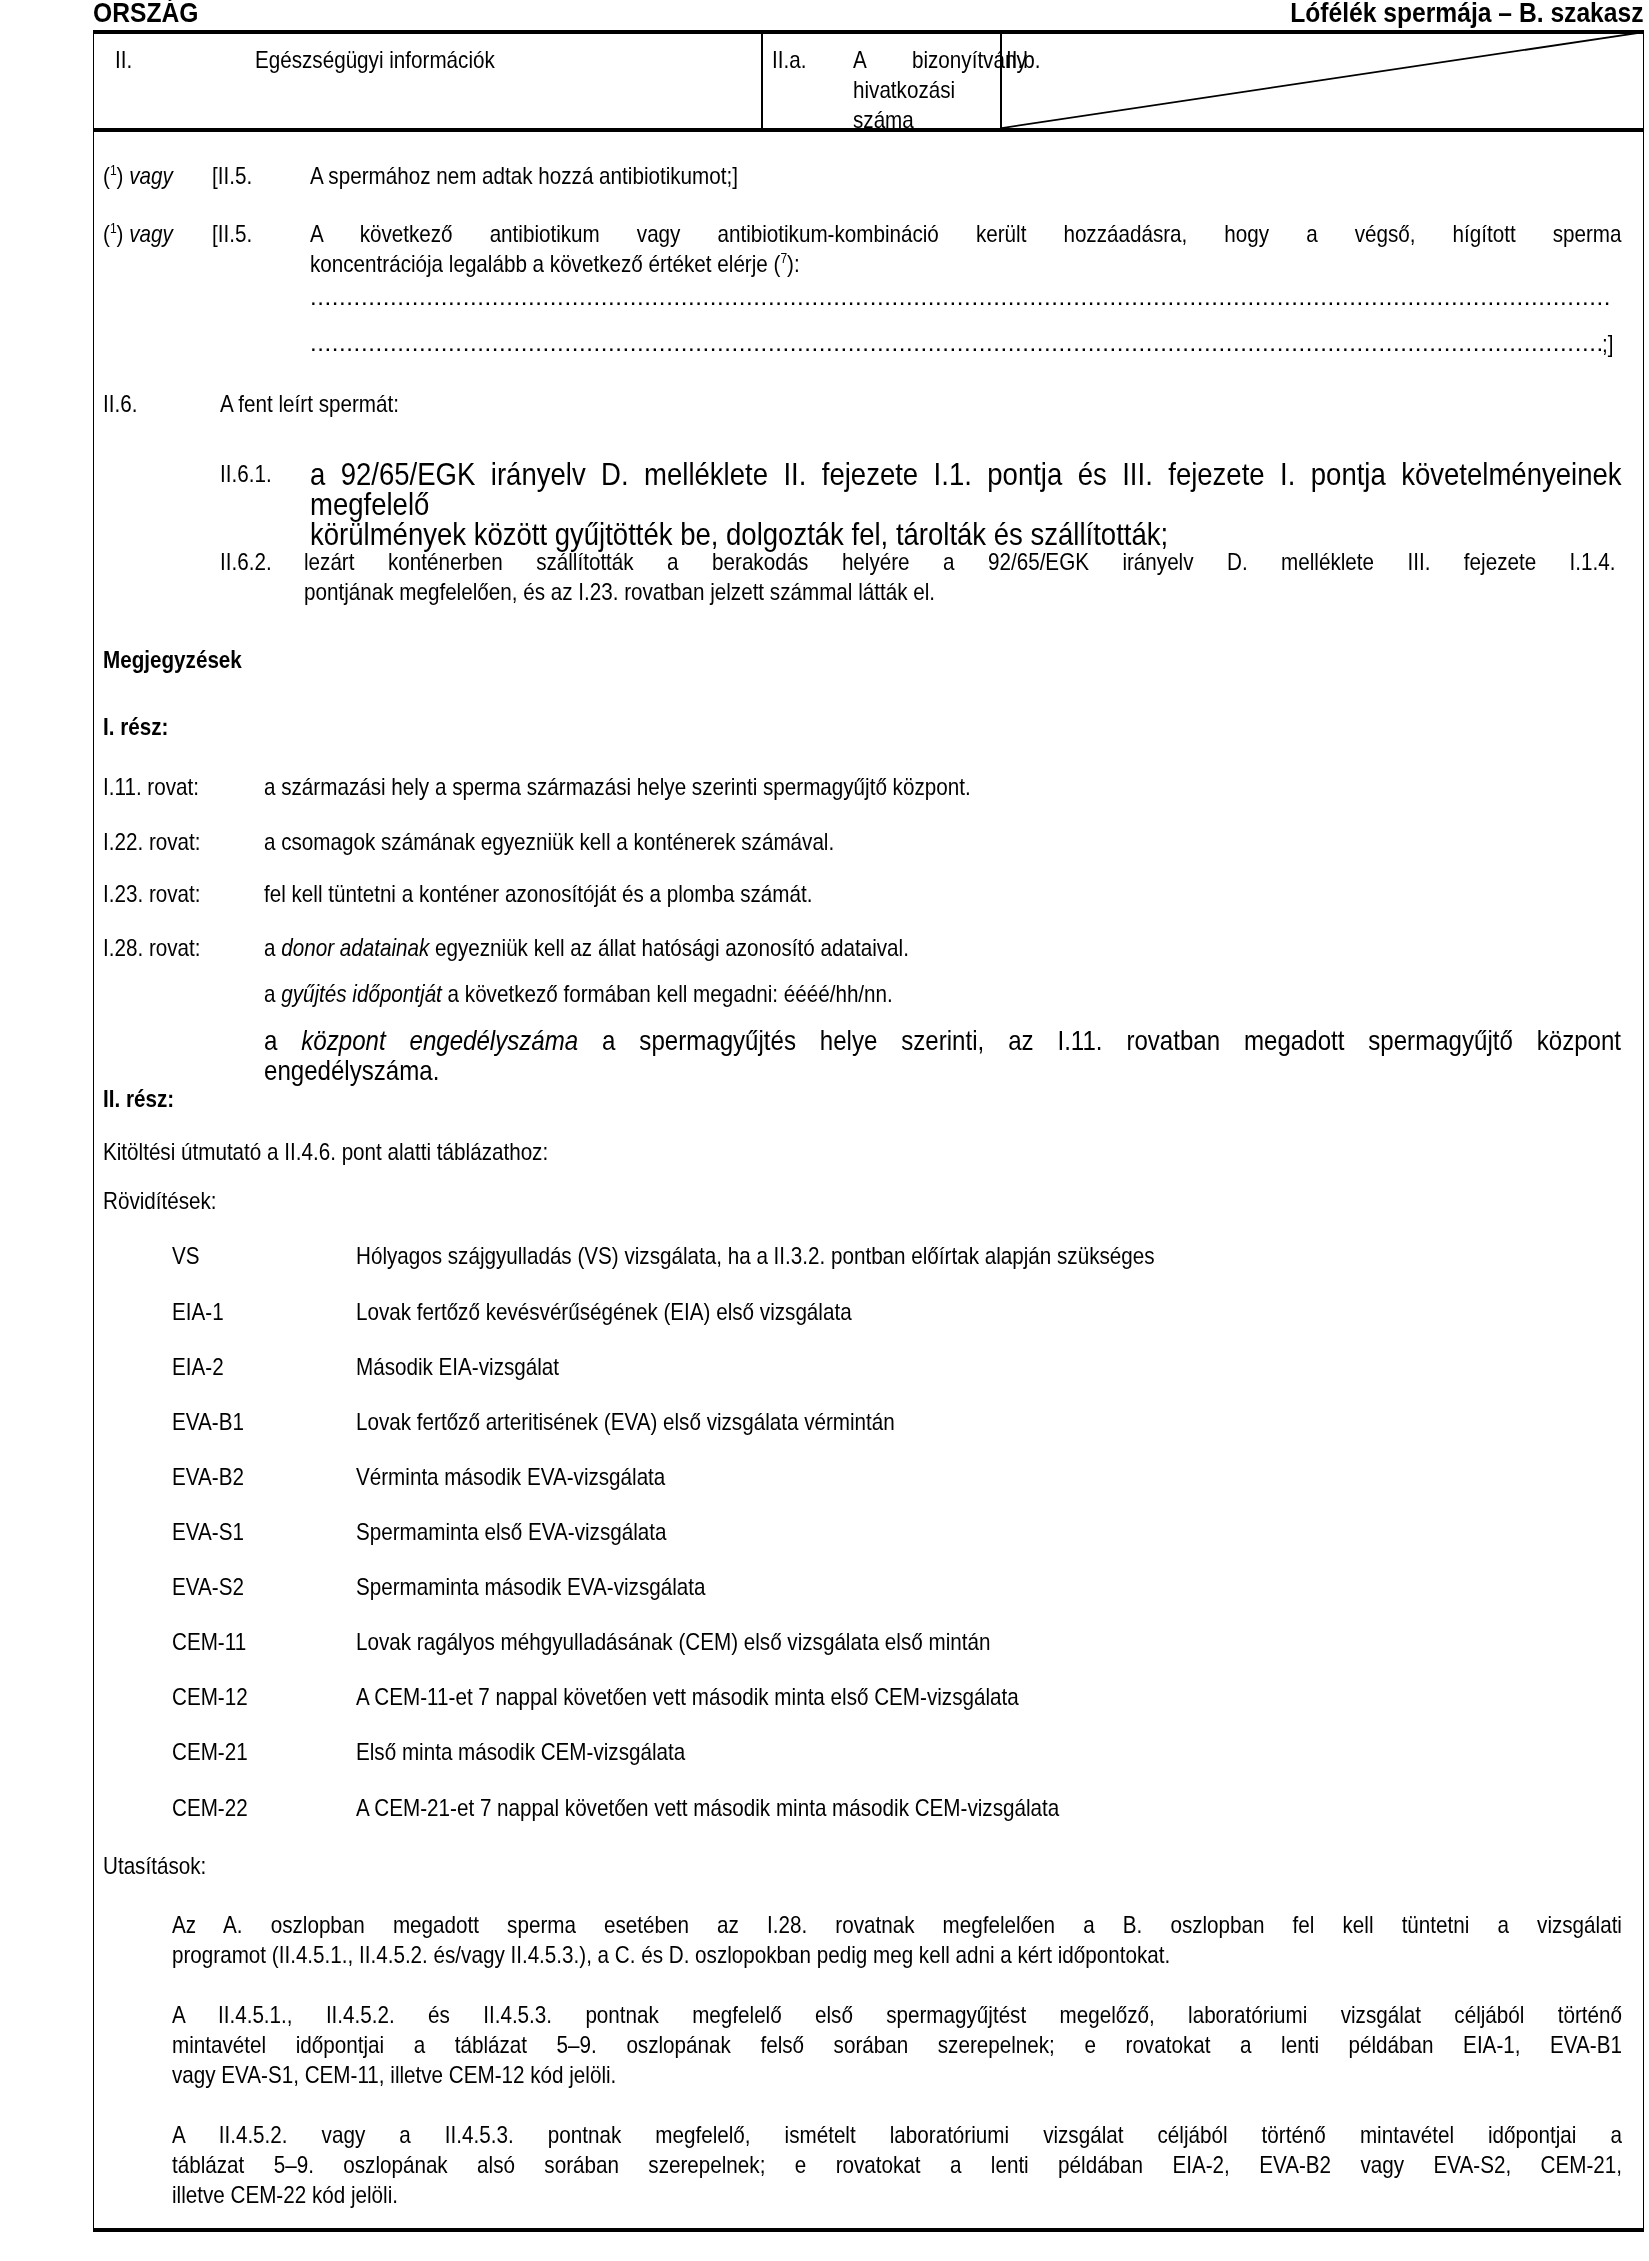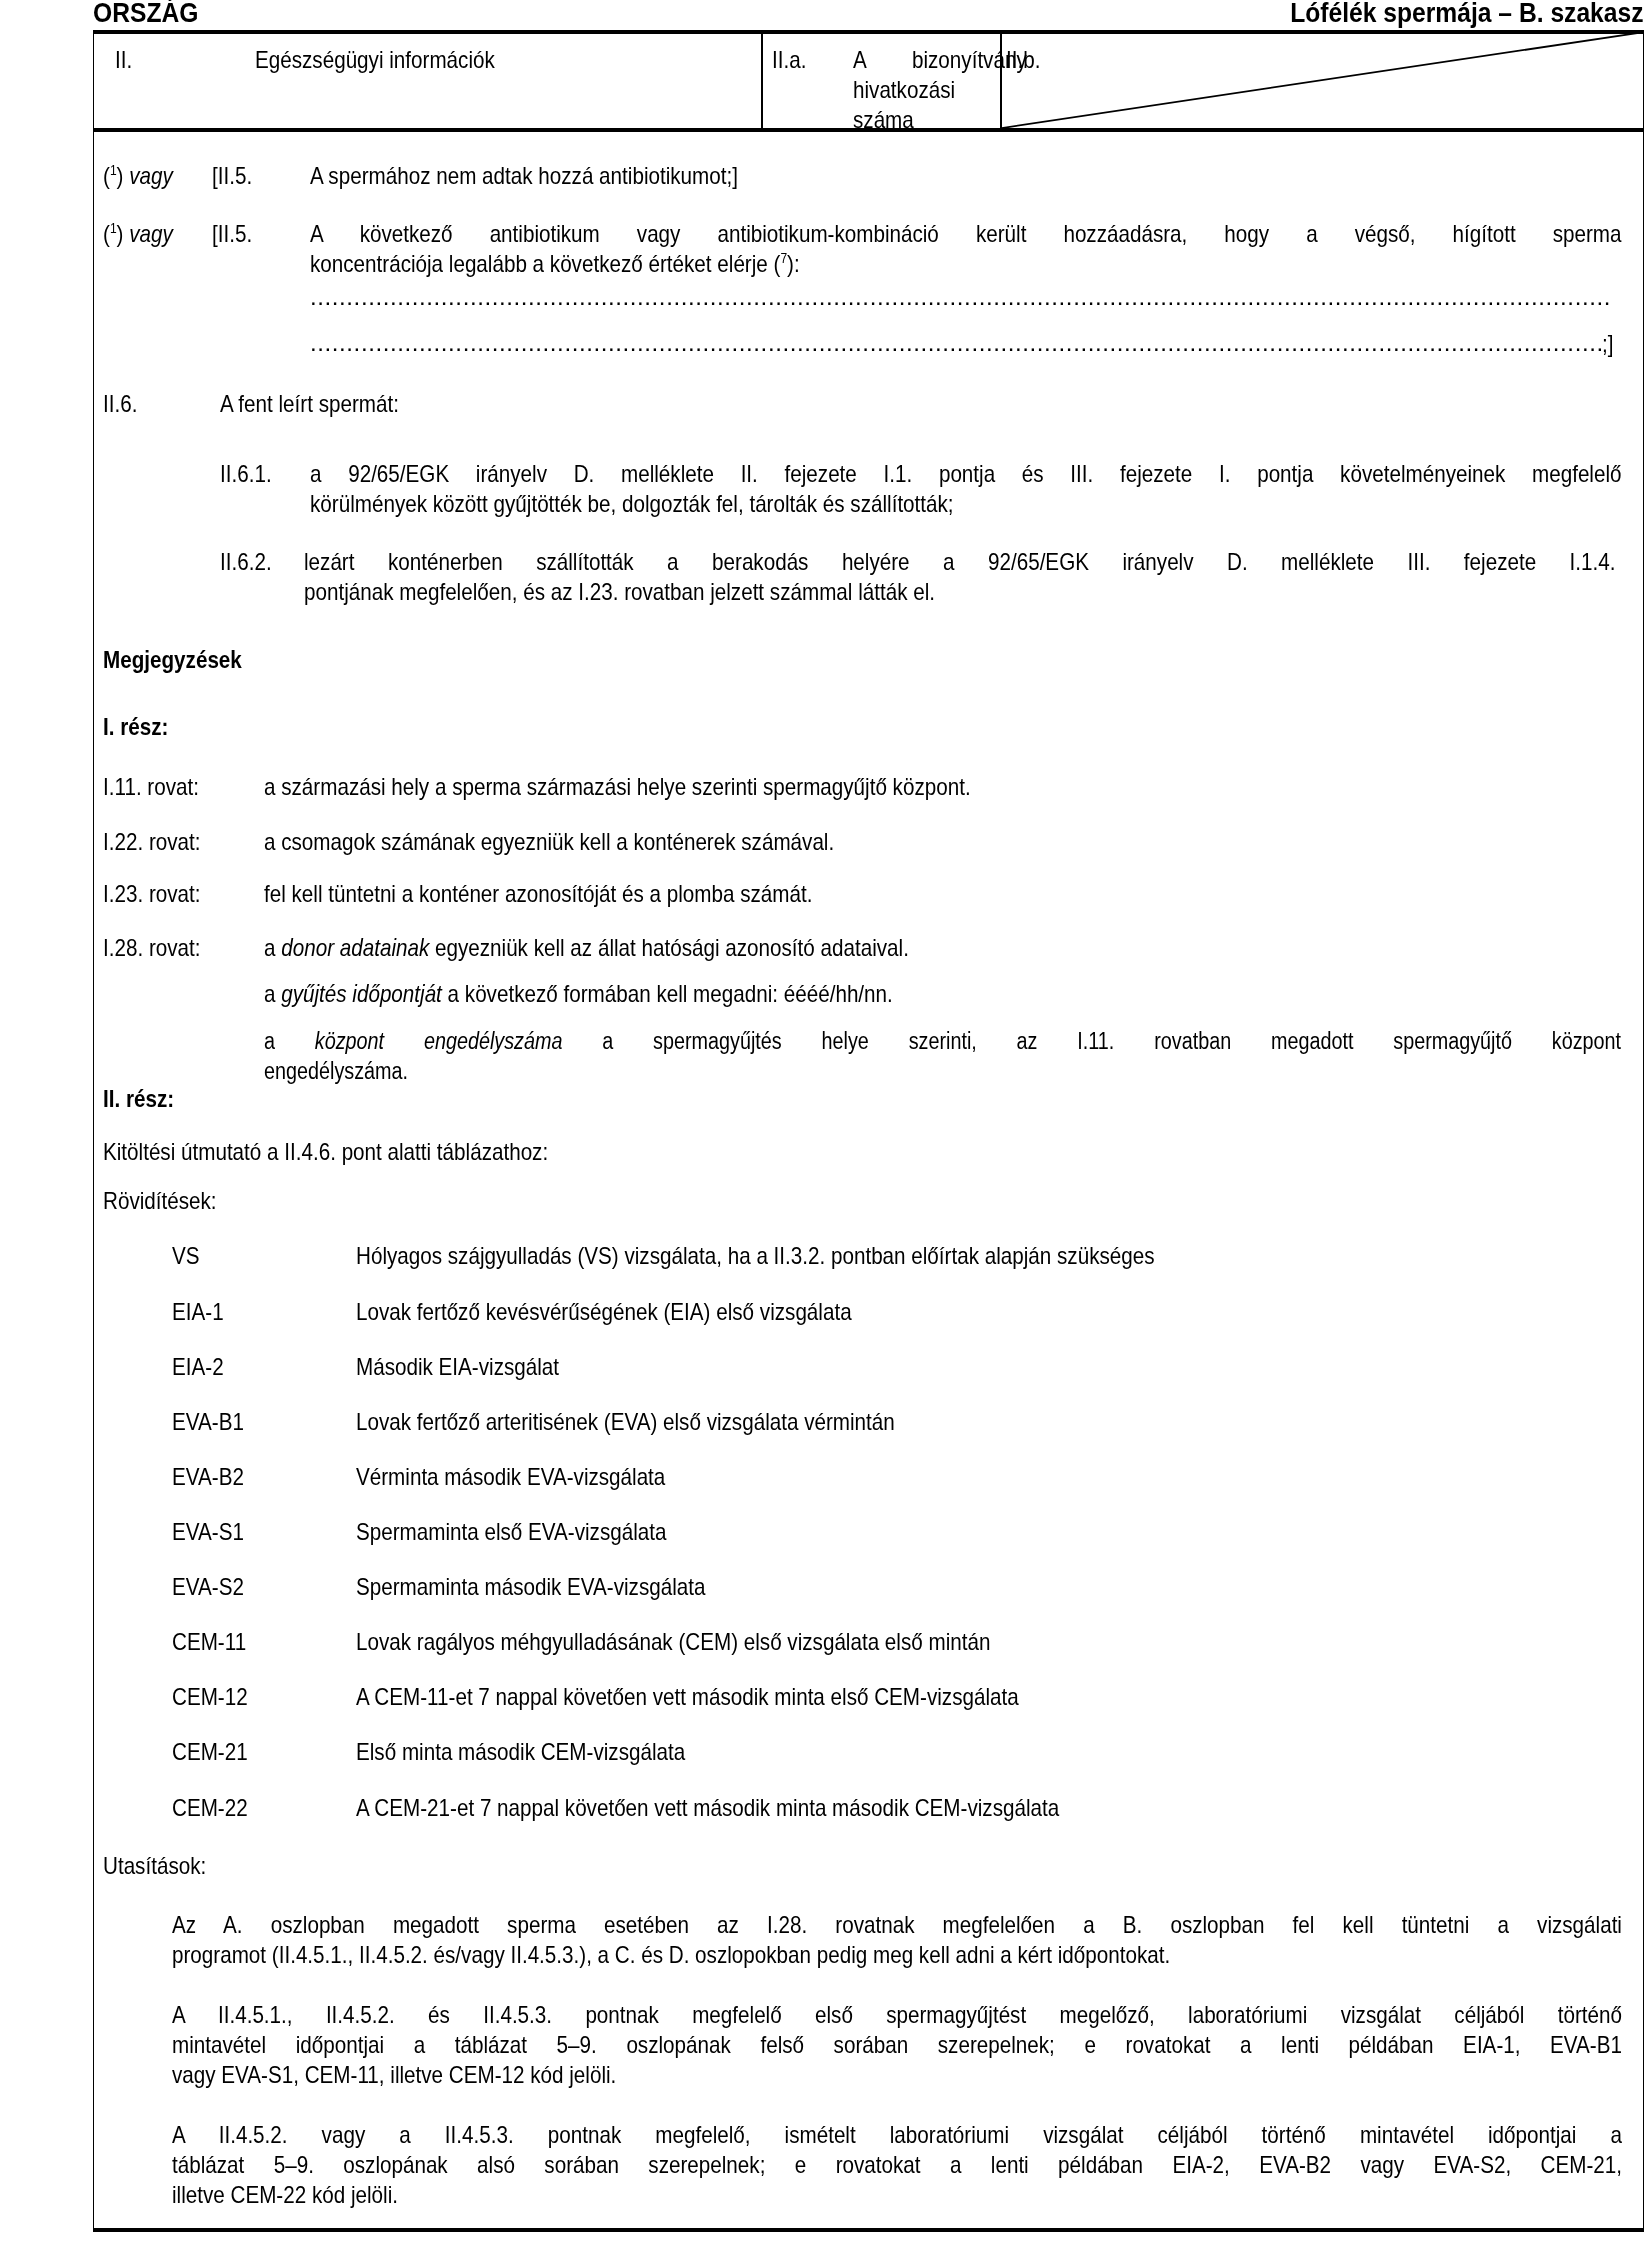--- a/index.html
+++ b/index.html
@@ -56,21 +56,21 @@
   </div>
 </div>
 <div class="abs dots" style="left:310px; top:283px; width:1302px; height:30px;">..........................................................................................................................................................................................................................</div>
 <div class="abs dots" style="left:310px; top:329px; width:1291px; height:30px;">...........................................................................................................................................................................................................................</div>
 <div class="abs t" style="left:1602px; top:329px;">;]</div>
 
 <div class="abs t" style="left:103px; top:389px;">II.6.</div>
 <div class="abs t" style="left:220px; top:389px;">A fent leírt spermát:</div>
 
 <div class="abs t" style="left:220px; top:459px;">II.6.1.</div>
-<div class="abs" style="left:310px; top:459px; width:1311px; font-size:24px; line-height:30px;">
+<div class="abs" style="left:310px; top:459px; width:1311px; font-size:32px; line-height:30px;">
   <div style="width:1525px; transform-origin:left top; transform:scaleX(0.86);">
     <span class="jt">a 92/65/EGK irányelv D. melléklete II. fejezete I.1. pontja és III. fejezete I. pontja követelményeinek megfelelő</span>
     <span style="display:block;">körülmények között gyűjtötték be, dolgozták fel, tárolták és szállították;</span>
   </div>
 </div>
 
 <div class="abs t" style="left:220px; top:547px;">II.6.2.</div>
 <div class="abs" style="left:304px; top:547px; width:1311px; font-size:24px; line-height:30px;">
   <div style="width:1525px; transform-origin:left top; transform:scaleX(0.86);">
     <span class="jt">lezárt konténerben szállították a berakodás helyére a 92/65/EGK irányelv D. melléklete III. fejezete I.1.4.</span>
@@ -86,21 +86,21 @@
 
 <div class="abs t" style="left:103px; top:827px;">I.22. rovat:</div>
 <div class="abs t" style="left:264px; top:827px;">a csomagok számának egyezniük kell a konténerek számával.</div>
 
 <div class="abs t" style="left:103px; top:879px;">I.23. rovat:</div>
 <div class="abs t" style="left:264px; top:879px;">fel kell tüntetni a konténer azonosítóját és a plomba számát.</div>
 
 <div class="abs t" style="left:103px; top:933px;">I.28. rovat:</div>
 <div class="abs t" style="left:264px; top:933px;"><span>a </span><span class="ital">donor adatainak</span><span> egyezniük kell az állat hatósági azonosító adataival.</span></div>
 <div class="abs t" style="left:264px; top:979px;"><span>a </span><span class="ital">gyűjtés időpontját</span><span> a következő formában kell megadni: éééé/hh/nn.</span></div>
-<div class="abs" style="left:264px; top:1026px; width:1357px; font-size:23px; line-height:30px;">
+<div class="abs" style="left:264px; top:1026px; width:1357px; font-size:28px; line-height:30px;">
   <div style="width:1578px; transform-origin:left top; transform:scaleX(0.86);">
     <span class="jt"><span>a </span><span class="ital">központ engedélyszáma</span><span> a spermagyűjtés helye szerinti, az I.11. rovatban megadott  spermagyűjtő központ</span></span>
     <span style="display:block;">engedélyszáma.</span>
   </div>
 </div>
 
 <div class="abs t bold" style="left:103px; top:1084px;">II. rész:</div>
 <div class="abs t" style="left:103px; top:1137px;">Kitöltési útmutató a II.4.6. pont alatti táblázathoz:</div>
 <div class="abs t" style="left:103px; top:1186px;">Rövidítések:</div>
 

